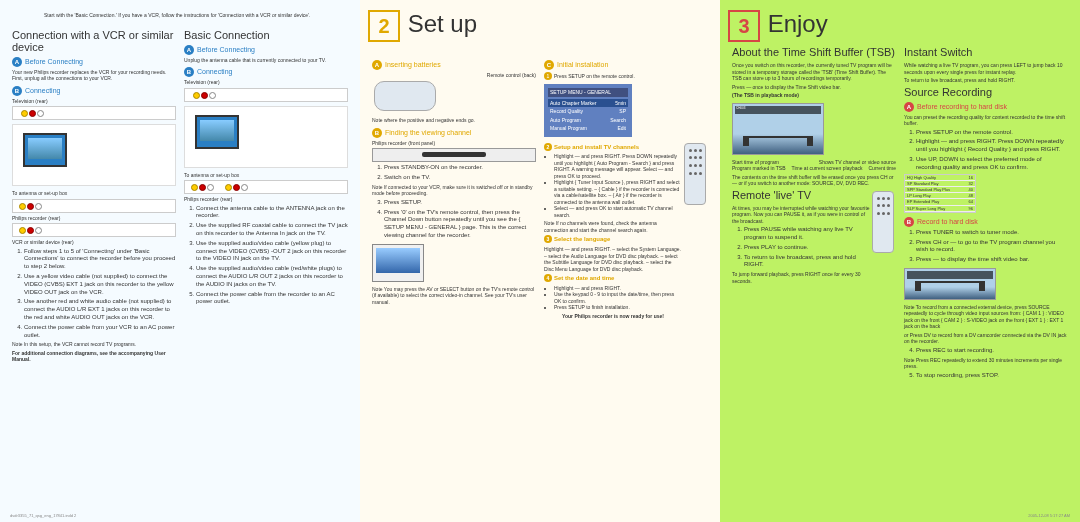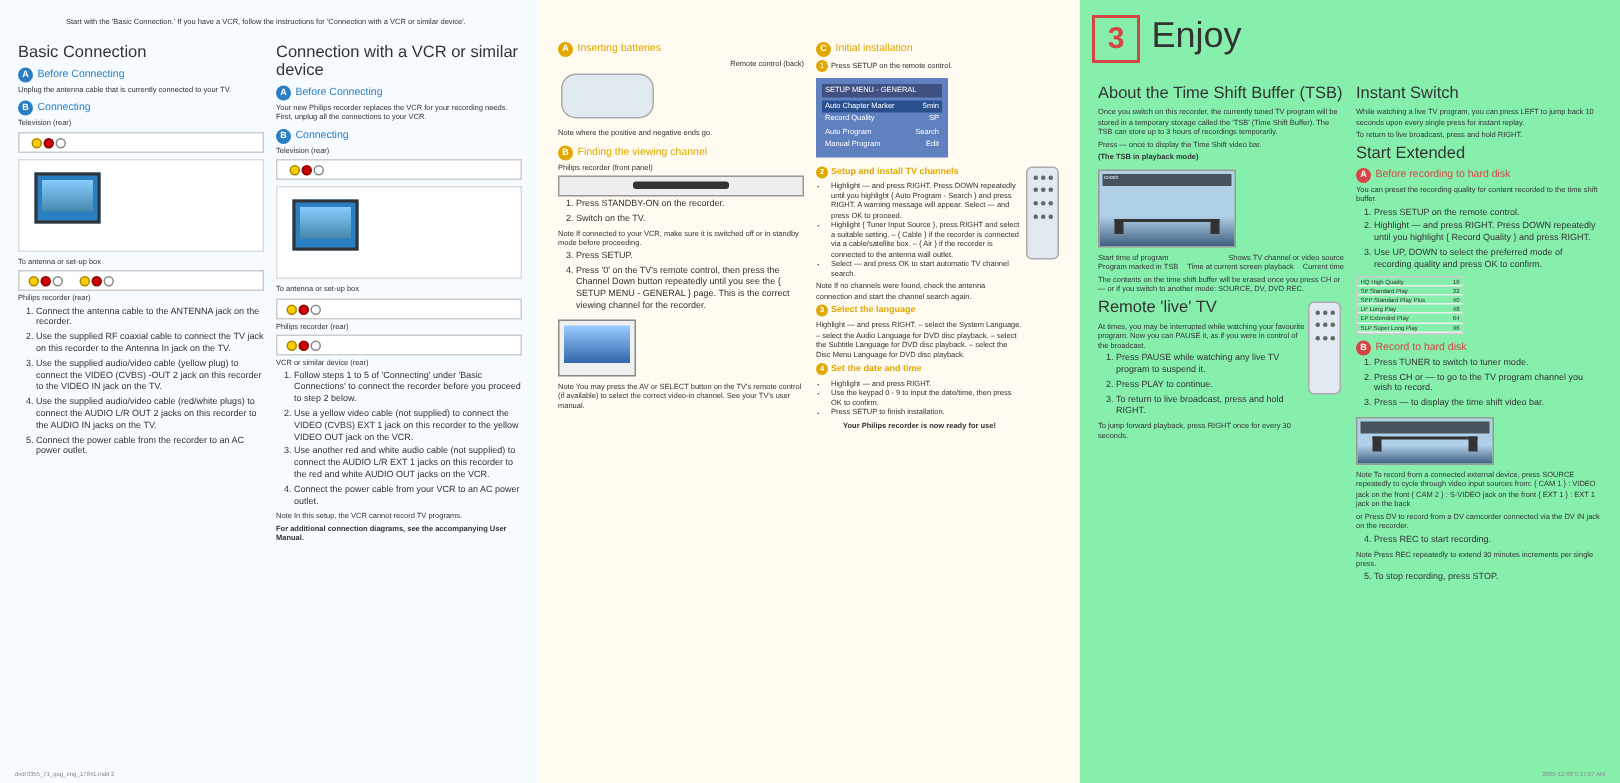--- a/index.html
+++ b/index.html
@@ -1,20 +1,20 @@
 <!DOCTYPE html>
 <html><head>
 <meta charset="utf-8">
 <style>
 body{margin:0;font-family:Arial,Helvetica,sans-serif;background:#fff;color:#333;font-size:6px;line-height:1.3}
 .page{width:1080px;height:522px;display:flex;position:relative}
 .col{flex:1;padding:10px 8px;box-sizing:border-box;position:relative}
 .c1{background:#f5fbff}
 .c2{background:#fffbf0}
-.c3{background:#86efac}
+.c3{background:#bef264}
 .bignum{width:28px;height:28px;border:2px solid;display:inline-block;text-align:center;line-height:28px;font-size:20px;font-weight:bold;vertical-align:top;margin-right:6px}
 .c1 .bignum{border-color:#2a7fc4;color:#2a7fc4}
 .c2 .bignum{border-color:#e0a800;color:#e0a800}
 .c3 .bignum{border-color:#d64545;color:#d64545}
 .bigtitle{display:inline-block;font-size:24px;font-weight:300;vertical-align:top;line-height:28px}
 .subtitle{font-size:5px;margin:2px 0 10px 36px}
 .secthead{font-size:11px;font-weight:400;margin-bottom:4px;line-height:1.1}
 .letterhead{font-size:7px;font-weight:400;margin:4px 0 2px}
 .letter{display:inline-block;width:10px;height:10px;border-radius:50%;color:#fff;text-align:center;line-height:10px;font-size:6px;margin-right:3px;font-weight:bold}
 .c1 .letter{background:#2a7fc4}
@@ -64,20 +64,60 @@
 
 <div class="page">
 
   <div class="col c1">
     <div class="subtitle">Start with the 'Basic Connection.'
 If you have a VCR, follow the instructions for 'Connection with a VCR or similar device'.</div>
 
     <div class="twoup">
 
       <div>
+        <div class="secthead">Connection with a VCR or similar device</div>
+        <div class="letterhead"><span class="letter">A</span><span>Before Connecting</span></div>
+        <p class="small">Your new Philips recorder replaces the VCR for your recording needs. First, unplug all the connections to your VCR.</p>
+
+        <div class="letterhead"><span class="letter">B</span><span>Connecting</span></div>
+        <p class="small">Television (rear)</p>
+        <div class="connectorstrip">
+          <span class="rca y" style="left:8px"></span>
+            <span class="rca r" style="left:16px"></span>
+            <span class="rca w" style="left:24px"></span>
+        </div>
+        <div class="diagram">
+          <div class="tv">
+              <div class="tvscreen"></div>
+            </div>
+        </div>
+        <p class="small">To antenna or set-up box</p>
+        <div class="connectorstrip">
+          <span class="rca y" style="left:6px"></span>
+            <span class="rca r" style="left:14px"></span>
+            <span class="rca w" style="left:22px"></span>
+        </div>
+        <p class="small">Philips recorder (rear)</p>
+        <div class="connectorstrip">
+          <span class="rca y" style="left:6px"></span>
+            <span class="rca r" style="left:14px"></span>
+            <span class="rca w" style="left:22px"></span>
+        </div>
+        <p class="small">VCR or similar device (rear)</p>
+        <ol>
+          <li>Follow steps 1 to 5 of 'Connecting' under 'Basic Connections' to connect the recorder before you proceed to step 2 below.</li>
+          <li>Use a yellow video cable (not supplied) to connect the VIDEO (CVBS) EXT 1 jack on this recorder to the yellow VIDEO OUT jack on the VCR.</li>
+          <li>Use another red and white audio cable (not supplied) to connect the AUDIO L/R EXT 1 jacks on this recorder to the red and white AUDIO OUT jacks on the VCR.</li>
+          <li>Connect the power cable from your VCR to an AC power outlet.</li>
+        </ol>
+        <p class="note">Note In this setup, the VCR cannot record TV programs.</p>
+        <p class="small bold">For additional connection diagrams, see the accompanying User Manual.</p>
+      </div>
+
+      <div>
         <div class="secthead">Basic Connection</div>
         <div class="letterhead"><span class="letter">A</span><span>Before Connecting</span></div>
         <p class="small">Unplug the antenna cable that is currently connected to your TV.</p>
 
         <div class="letterhead"><span class="letter">B</span><span>Connecting</span></div>
         <p class="small">Television (rear)</p>
         <div class="connectorstrip">
           <span class="rca y" style="left:8px"></span>
             <span class="rca r" style="left:16px"></span>
             <span class="rca w" style="left:24px"></span>
@@ -98,64 +138,28 @@
         </div>
         <p class="small">Philips recorder (rear)</p>
         <ol>
           <li>Connect the antenna cable to the ANTENNA jack on the recorder.</li>
           <li>Use the supplied RF coaxial cable to connect the TV jack on this recorder to the Antenna In jack on the TV.</li>
           <li>Use the supplied audio/video cable (yellow plug) to connect the VIDEO (CVBS) -OUT 2 jack on this recorder to the VIDEO IN jack on the TV.</li>
           <li>Use the supplied audio/video cable (red/white plugs) to connect the AUDIO L/R OUT 2 jacks on this recorder to the AUDIO IN jacks on the TV.</li>
           <li>Connect the power cable from the recorder to an AC power outlet.</li>
         </ol>
       </div>
-
-      <div>
-        <div class="secthead">Connection with a VCR or similar device</div>
-        <div class="letterhead"><span class="letter">A</span><span>Before Connecting</span></div>
-        <p class="small">Your new Philips recorder replaces the VCR for your recording needs. First, unplug all the connections to your VCR.</p>
-
-        <div class="letterhead"><span class="letter">B</span><span>Connecting</span></div>
-        <p class="small">Television (rear)</p>
-        <div class="connectorstrip">
-          <span class="rca y" style="left:8px"></span>
-            <span class="rca r" style="left:16px"></span>
-            <span class="rca w" style="left:24px"></span>
-        </div>
-        <div class="diagram">
-          <div class="tv">
-              <div class="tvscreen"></div>
-            </div>
-        </div>
-        <p class="small">To antenna or set-up box</p>
-        <div class="connectorstrip">
-          <span class="rca y" style="left:6px"></span>
-            <span class="rca r" style="left:14px"></span>
-            <span class="rca w" style="left:22px"></span>
-        </div>
-        <p class="small">Philips recorder (rear)</p>
-        <div class="connectorstrip">
-          <span class="rca y" style="left:6px"></span>
-            <span class="rca r" style="left:14px"></span>
-            <span class="rca w" style="left:22px"></span>
-        </div>
-        <p class="small">VCR or similar device (rear)</p>
-        <ol>
-          <li>Follow steps 1 to 5 of 'Connecting' under 'Basic Connections' to connect the recorder before you proceed to step 2 below.</li>
-          <li>Use a yellow video cable (not supplied) to connect the VIDEO (CVBS) EXT 1 jack on this recorder to the yellow VIDEO OUT jack on the VCR.</li>
-          <li>Use another red and white audio cable (not supplied) to connect the AUDIO L/R EXT 1 jacks on this recorder to the red and white AUDIO OUT jacks on the VCR.</li>
-          <li>Connect the power cable from your VCR to an AC power outlet.</li>
-        </ol>
-        <p class="note">Note In this setup, the VCR cannot record TV programs.</p>
-        <p class="small bold">For additional connection diagrams, see the accompanying User Manual.</p>
-      </div>
     </div>
   </div>
 
   <div class="col c2">
+    <div>
+      <span class="bignum">2</span>
+      <span class="bigtitle">Set up</span>
+    </div>
 
     <div class="twoup" style="margin-top:14px">
       <div>
         <div class="letterhead"><span class="letter">A</span><span>Inserting batteries</span></div>
         <div style="text-align:right" class="small">Remote control (back)</div>
         <div class="remote" style="width:60px;height:28px;border-radius:10px"></div>
         <p class="note">Note where the positive and negative ends go.</p>
 
         <div class="letterhead"><span class="letter">B</span><span>Finding the viewing channel</span></div>
         <p class="small">Philips recorder (front panel)</p>
@@ -236,21 +240,21 @@
       </div>
     </div>
   </div>
 
   <div class="col c3">
     <div>
       <span class="bignum">3</span>
       <span class="bigtitle">Enjoy</span>
     </div>
 
-    <div class="twoup" style="margin-top:14px">
+    <div class="twoup" style="margin-top:4px">
       <div>
         <div class="secthead">About the Time Shift Buffer (TSB)</div>
         <p class="small">Once you switch on this recorder, the currently tuned TV program will be stored in a temporary storage called the 'TSB' (Time Shift Buffer). The TSB can store up to 3 hours of recordings temporarily.</p>
         <p class="small">Press — once to display the Time Shift video bar.</p>
         <p class="small bold">(The TSB in playback mode)</p>
         <div class="thumb">
           <div class="tsbar">CH003</div>
           <div class="bridge"></div>
         </div>
         <div class="small" style="display:flex;justify-content:space-between">
@@ -281,21 +285,21 @@
             </div>
           </div>
         </div>
       </div>
 
       <div>
         <div class="secthead">Instant Switch</div>
         <p class="small">While watching a live TV program, you can press LEFT to jump back 10 seconds upon every single press for instant replay.</p>
         <p class="small">To return to live broadcast, press and hold RIGHT.</p>
 
-        <div class="secthead">Start Extended</div>
+        <div class="secthead">Source Recording</div>
         <div class="letterhead"><span class="letter">A</span><span>Before recording to hard disk</span></div>
         <p class="small">You can preset the recording quality for content recorded to the time shift buffer.</p>
         <ol>
           <li>Press SETUP on the remote control.</li>
           <li>Highlight — and press RIGHT. Press DOWN repeatedly until you highlight { Record Quality } and press RIGHT.</li>
           <li>Use UP, DOWN to select the preferred mode of recording quality and press OK to confirm.</li>
         </ol>
         <div class="hdtable">
           <div>
               <span>HQ High Quality</span>

